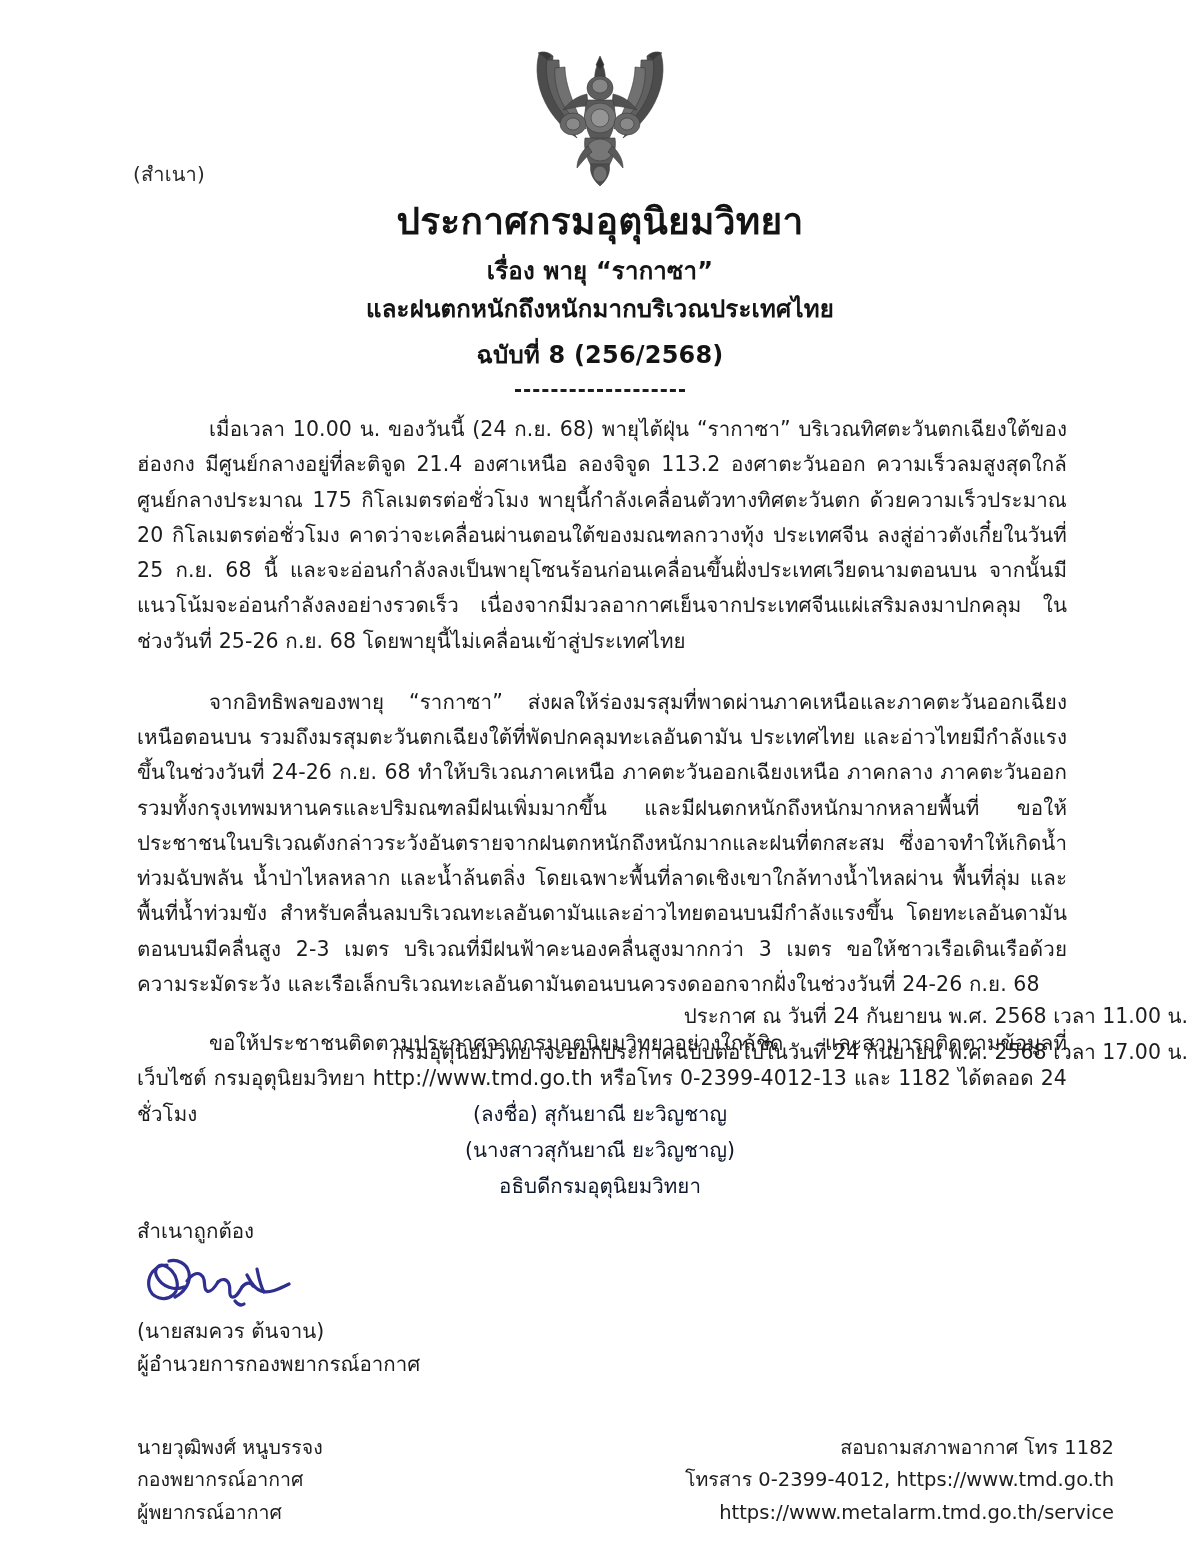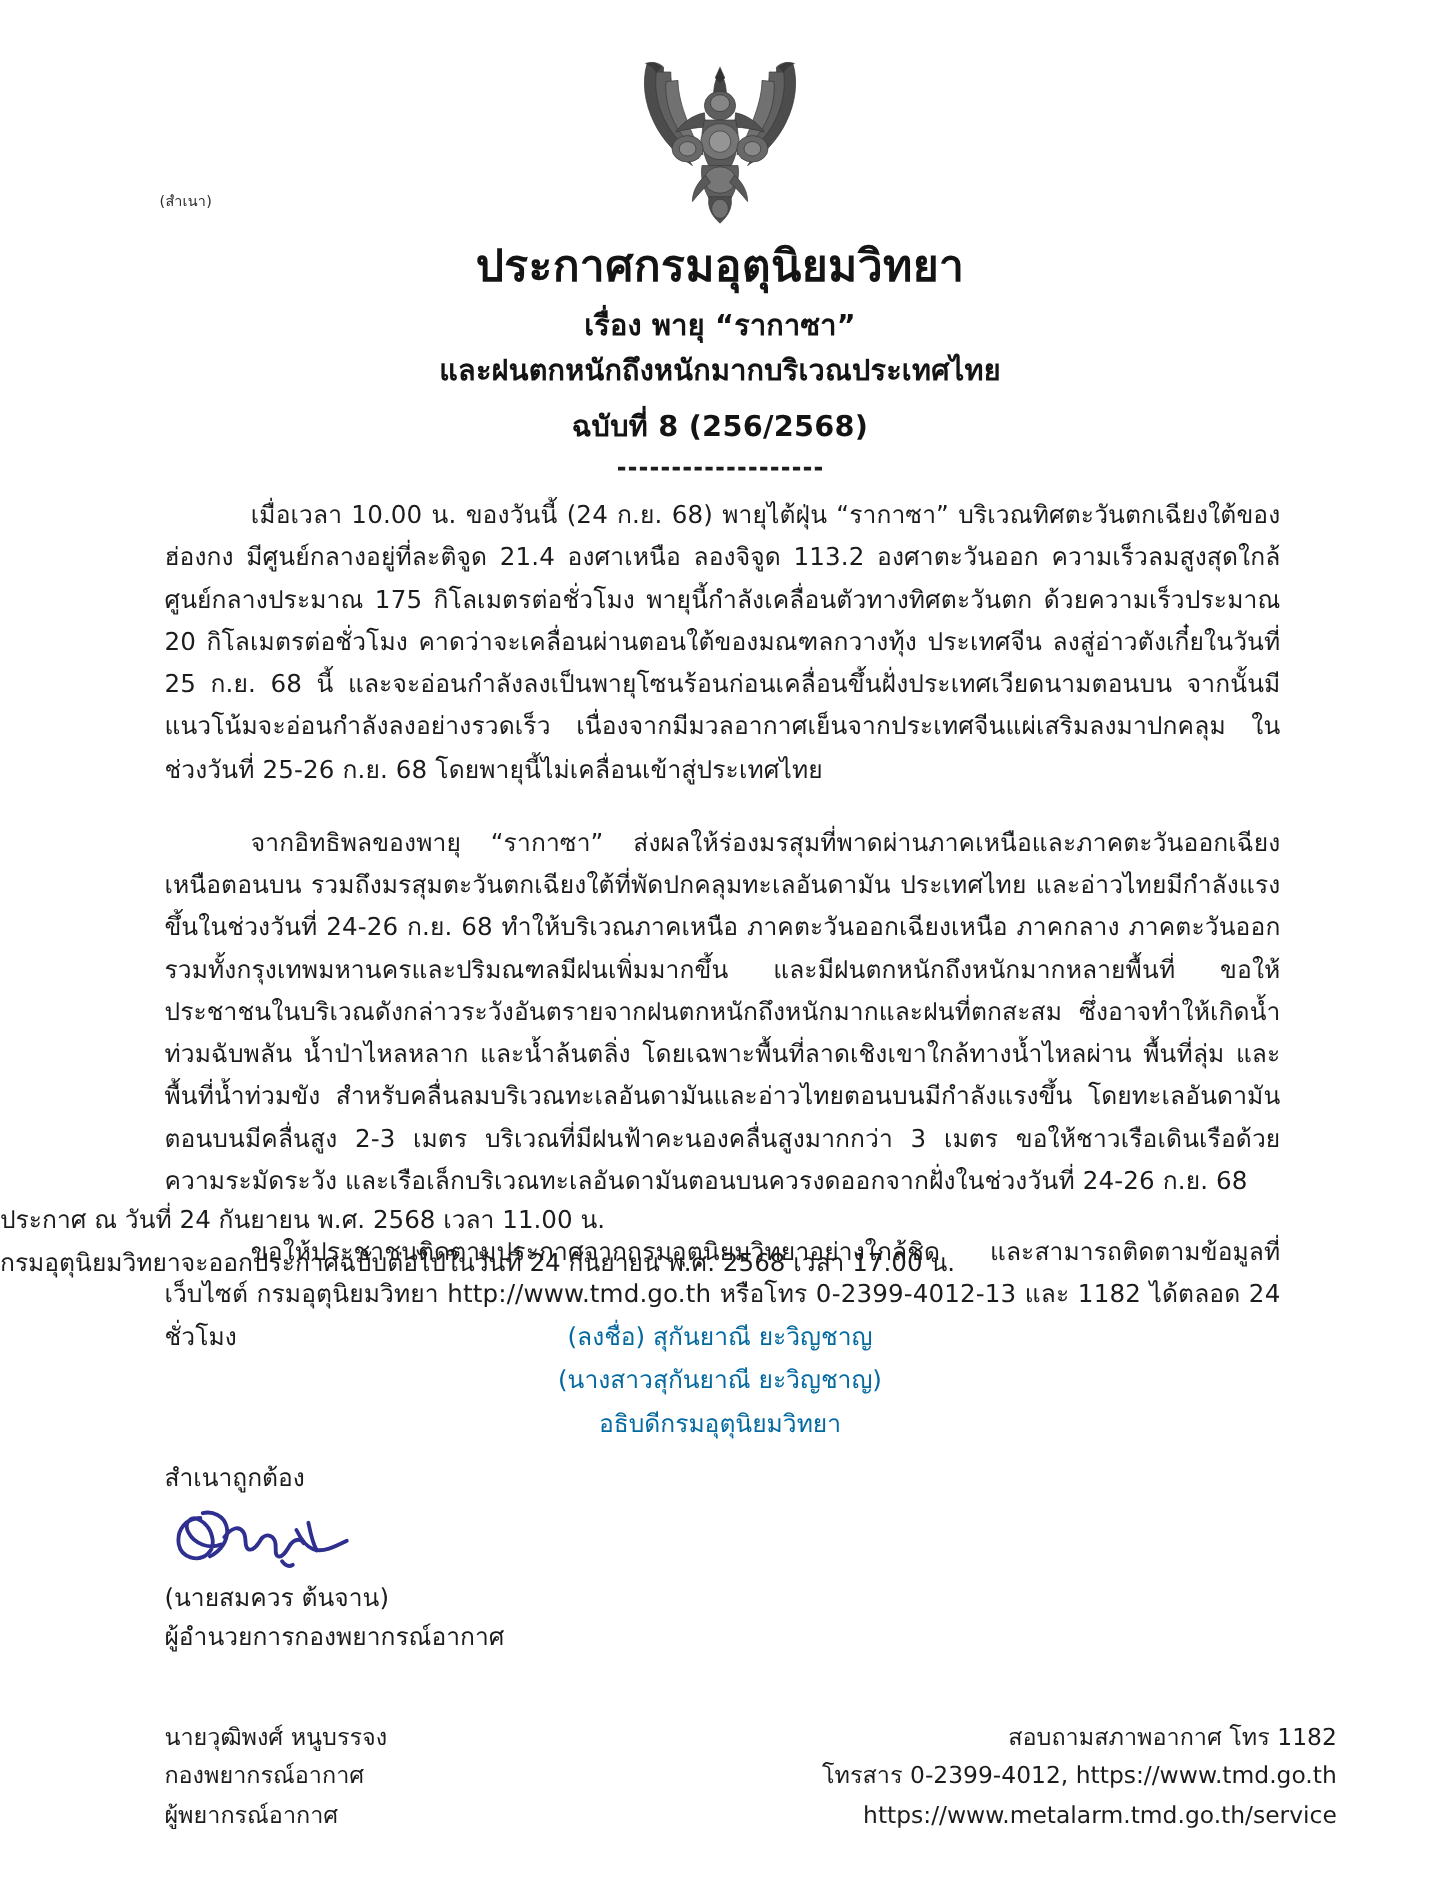--- a/index.html
+++ b/index.html
@@ -36,21 +36,21 @@
     height: 155px;
     filter: grayscale(100%) contrast(125%);
     opacity: 0.92;
   }
 
   
   .copy-mark {
     position: absolute;
     left: 133px;
     top: 158px;
-    font-size: 12px;
+    font-size: 20px;
     color: #2a2a2a;
     letter-spacing: .2px;
   }
 
   
   .heading {
     position: absolute;
     top: 196px;
     left: 0;
     width: 1200px;
@@ -118,40 +118,40 @@
   p.para.tight {
     margin-bottom: 24px;
   }
 
   
   .dates {
     position: absolute;
     left: 0;
     top: 998px;
     width: 1188px;
-    text-align: left;
+    text-align: right;
   }
   .dates div {
     font-size: 20.5px;
     line-height: 1.78;
     color: #1c1c1c;
   }
 
   
   .sign-block {
     position: absolute;
     left: 0;
     top: 1097px;
     width: 1200px;
     text-align: center;
   }
   .sign-block div {
     font-size: 20.5px;
     line-height: 1.75;
-    color: #0369a1;
+    color: #0f172a;
   }
 
   
   .certify {
     position: absolute;
     left: 137px;
     top: 1181px;
     width: 420px;
     margin-top: 35px;
   }

